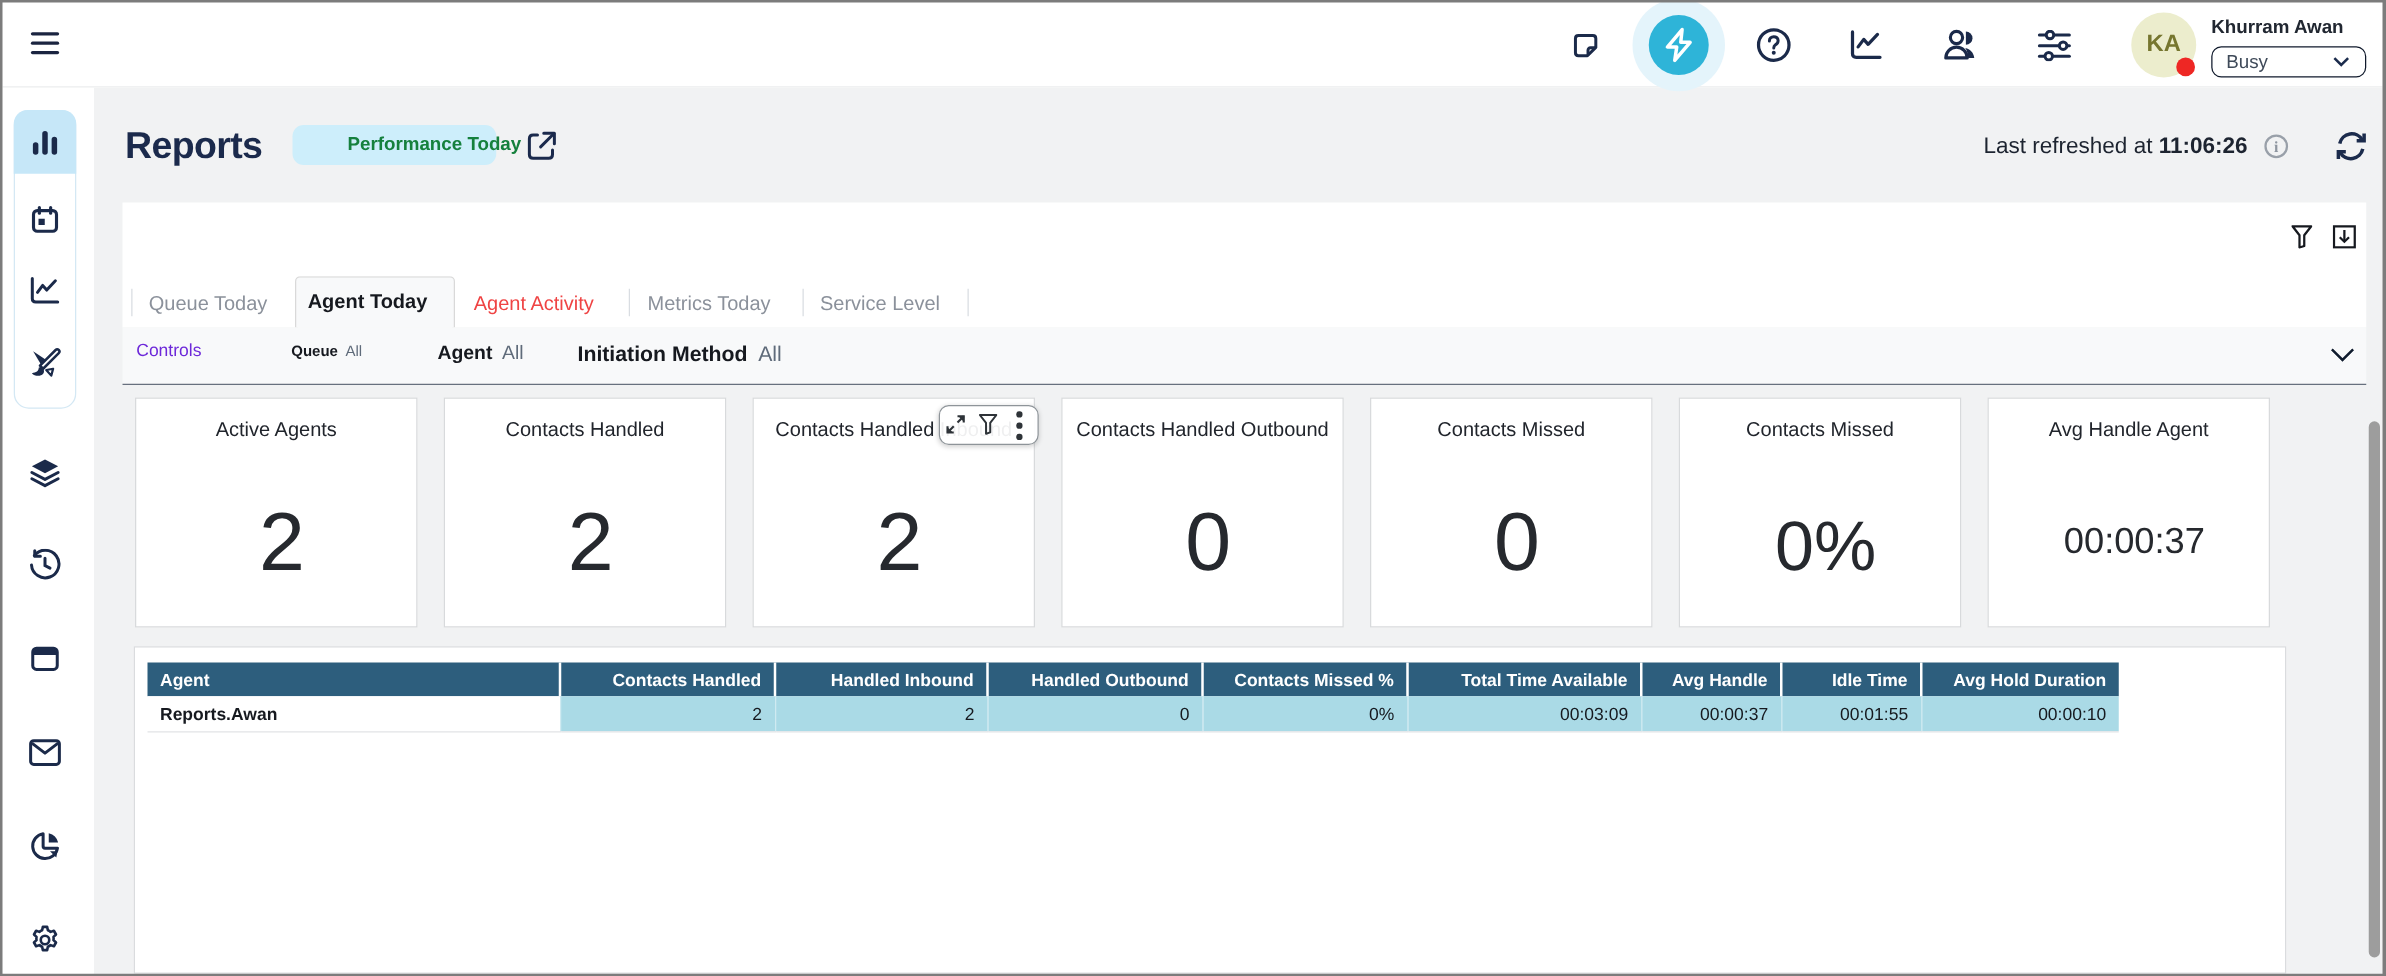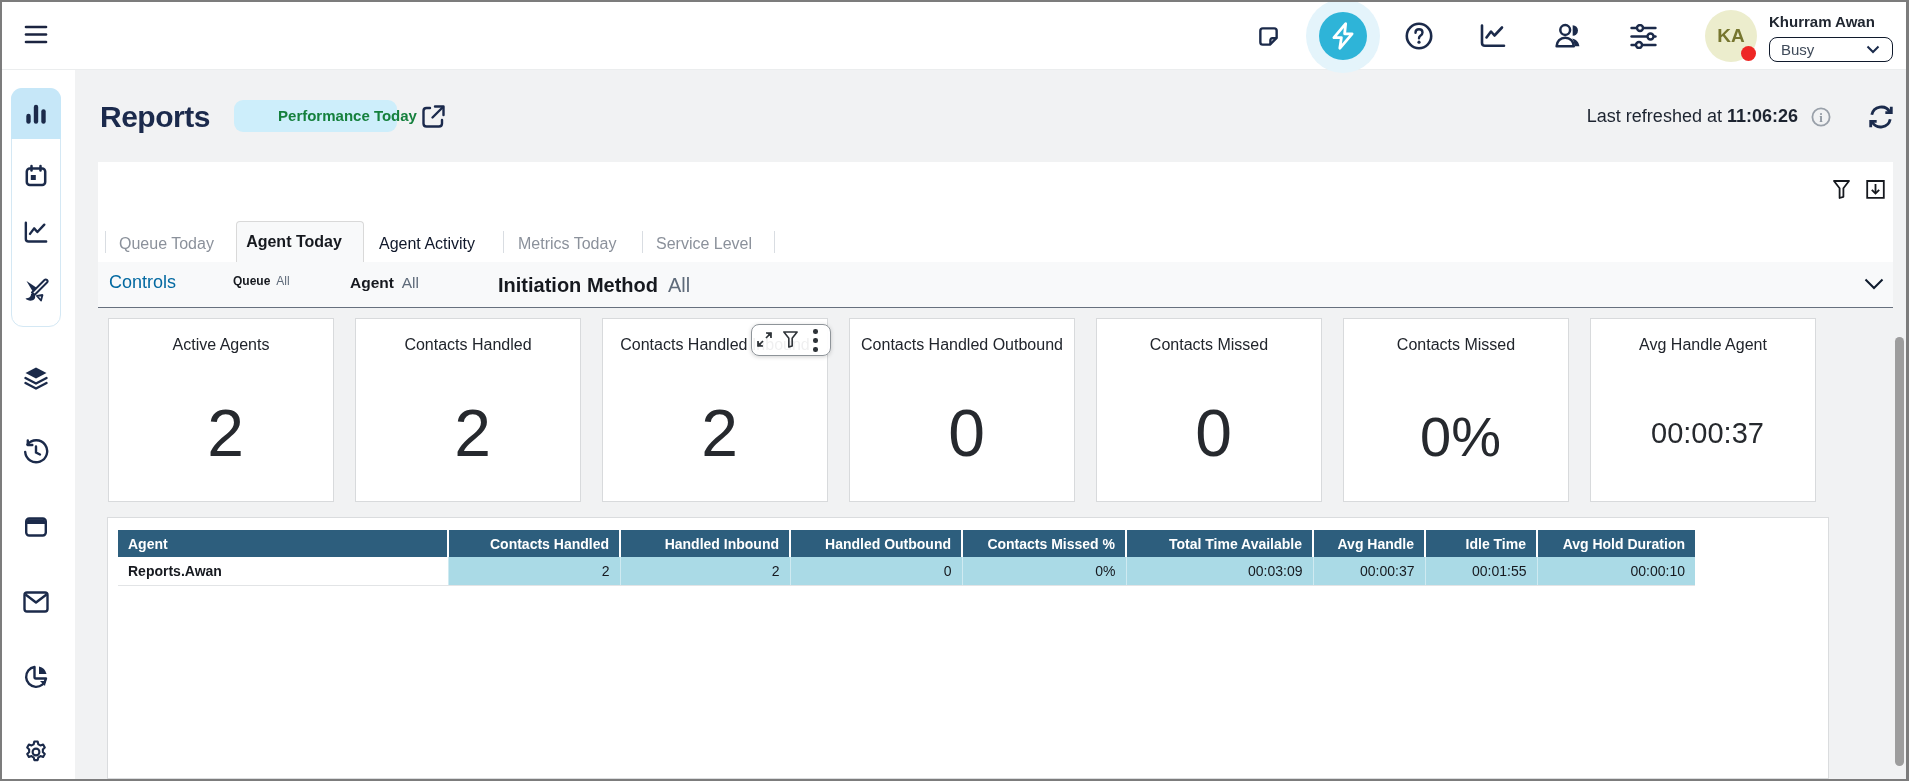--- a/index.html
+++ b/index.html
@@ -172,31 +172,31 @@
 <svg class="abs" style="left:1866px; top:180px;" width="19" height="19" viewBox="0 0 19 19">
   <path d="M1.2 1 H17.8 V17.8 H1.2 Z M1.2 1" fill="none" stroke="#16191f" stroke-width="1.8"></path>
   <line x1="9.5" y1="4" x2="9.5" y2="13" stroke="#16191f" stroke-width="1.8"></line>
   <path d="M5.8 9.8 L9.5 13.4 L13.2 9.8" fill="none" stroke="#16191f" stroke-width="1.8"></path>
 </svg>
 
 <div class="abs" style="left:236px; top:221px; width:128px; height:41px; background:#f8f9fa; border:1px solid #d9d9d9; border-bottom:none; border-radius:4px 4px 0 0;"></div>
 <div class="abs" style="left:105px; top:231px; width:1px; height:22px; background:#d9dde2;"></div>
 <div class="abs" style="left:119px; top:235px; font-size:16px; color:#8b919b;">Queue Today</div>
 <div class="abs" style="left:236px; top:221px; width:116px; height:41px; line-height:41px; text-align:center; font-size:16px; font-weight:bold; color:#16191f;">Agent Today</div>
-<div class="abs" style="left:379px; top:235px; font-size:16px; color:#0f172a;">Agent Activity</div>
+<div class="abs" style="left:379px; top:235px; font-size:16px; color:#ef4444;">Agent Activity</div>
 <div class="abs" style="left:503px; top:231px; width:1px; height:22px; background:#d9dde2;"></div>
 <div class="abs" style="left:518px; top:235px; font-size:16px; color:#8b919b;">Metrics Today</div>
 <div class="abs" style="left:642px; top:231px; width:1px; height:22px; background:#d9dde2;"></div>
 <div class="abs" style="left:656px; top:235px; font-size:16px; color:#8b919b;">Service Level</div>
 <div class="abs" style="left:774px; top:231px; width:1px; height:22px; background:#d9dde2;"></div>
 
-<div class="abs" style="left:109px; top:272px; font-size:18px; color:#0369a1;">Controls</div>
+<div class="abs" style="left:109px; top:272px; font-size:14px; color:#6d28d9;">Controls</div>
 <div class="abs" style="left:233px; top:274px; font-size:12px; color:#16191f;"><b>Queue</b>&nbsp; <span style="color:#5f6b7a;">All</span></div>
 <div class="abs" style="left:350px; top:274px; font-size:15.5px; color:#16191f;"><b>Agent</b>&nbsp; <span style="color:#5f6b7a;">All</span></div>
-<div class="abs" style="left:462px; top:274px; font-size:20px; color:#16191f;margin-left:36px;"><b>Initiation Method</b>&nbsp; <span style="color:#5f6b7a;">All</span></div>
+<div class="abs" style="left:462px; top:274px; font-size:17px; color:#16191f;"><b>Initiation Method</b>&nbsp; <span style="color:#5f6b7a;">All</span></div>
 <svg class="abs" style="left:1864px; top:278px;" width="20" height="12" viewBox="0 0 20 12">
   <path d="M1.5 1.5 L10 10 L18.5 1.5" fill="none" stroke="#0f1b2d" stroke-width="2"></path>
 </svg>
 
 <style>
   .kcard { position:absolute; top:318px; width:226px; height:184px; background:#fff; border:1px solid #d8dadc; }
   .ktitle { position:absolute; top:17px; left:0; width:100%; text-align:center; font-size:16px; color:#21252c; white-space:nowrap; }
   .kval { position:absolute; top:388px; width:235px; height:90px; line-height:90px; text-align:center; font-size:66px; color:#26292e; }
 </style>
 <div class="kcard" style="left:108px;">

